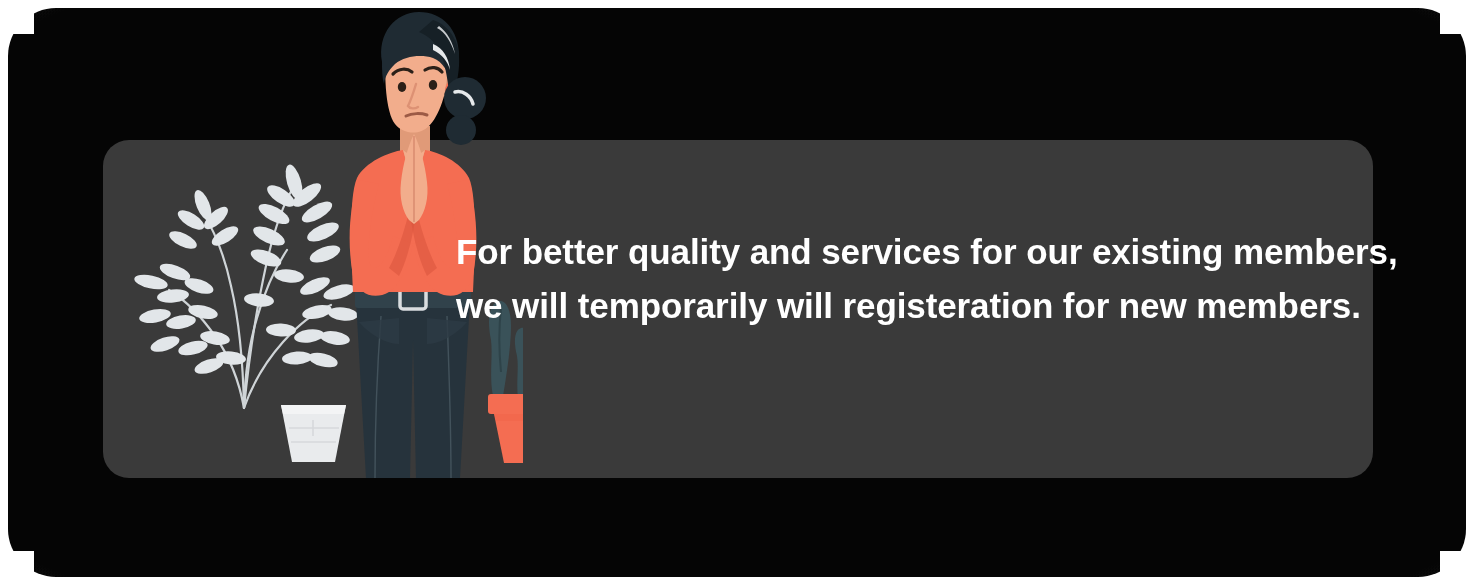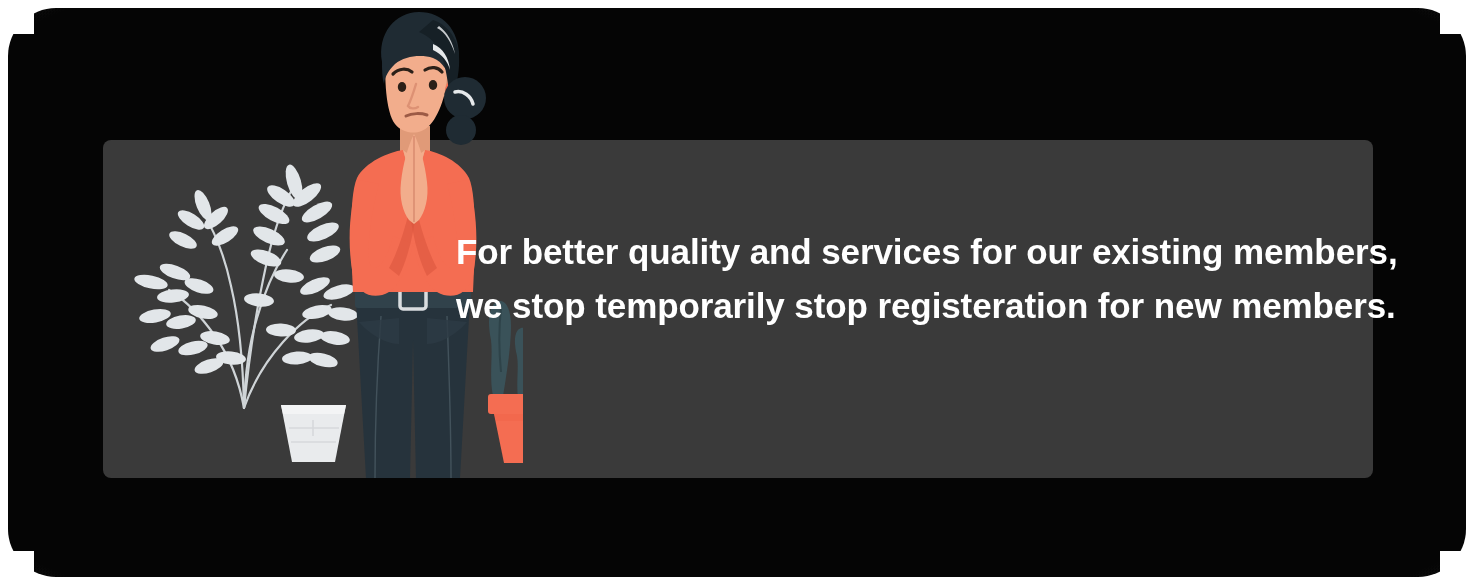--- a/index.html
+++ b/index.html
@@ -99,21 +99,21 @@
   .cw-br { right: 0; bottom: 0; }
 
   
   #notice-card {
     position: absolute;
     left: 103px;
     top: 140px;
     width: 1270px;
     height: 338px;
     background: #3a3a3a;
-    border-radius: 8px;
+    border-radius: 26px;
     overflow: visible;
     z-index: 5;
   }
 
   
   #illustration-clip {
     position: absolute;
     left: 0;
     top: -140px;
     width: 420px;
@@ -306,17 +306,17 @@
           <rect x="385" y="394" width="86" height="20" rx="3" fill="#f46d52"></rect>
           <path d="M391 414 L465 414 L455 463 L401 463 Z" fill="#f46d52"></path>
           <path d="M391 414 L465 414 L463 421 L393 421 Z" fill="#ef6248" opacity="0.45"></path>
         </g>
 
       </svg>
     </div>
 
     <div id="message">
       <span class="line">For better quality and services for our existing members,</span>
-      <span class="line">we stop temporarily stop registeration for new members.</span>
+      <span class="line">we will temporarily will registeration for new members.</span>
     </div>
 
   </div>
 </div>
 
 </body></html>

